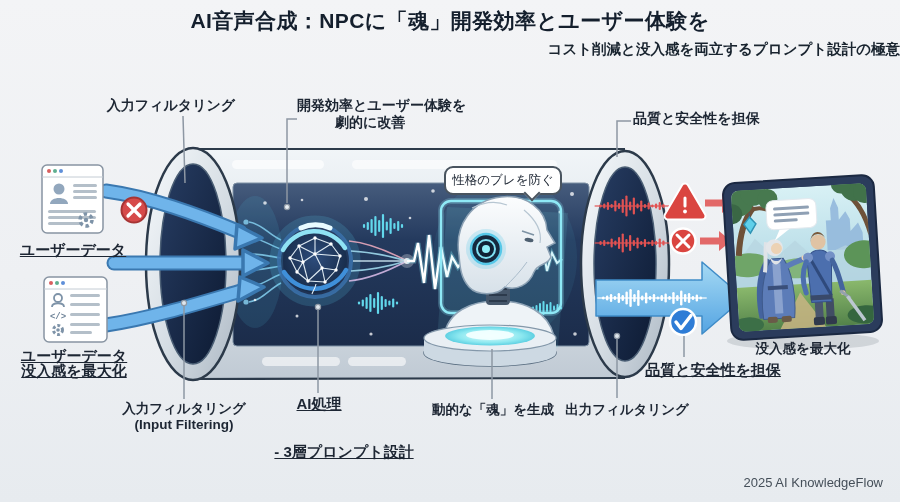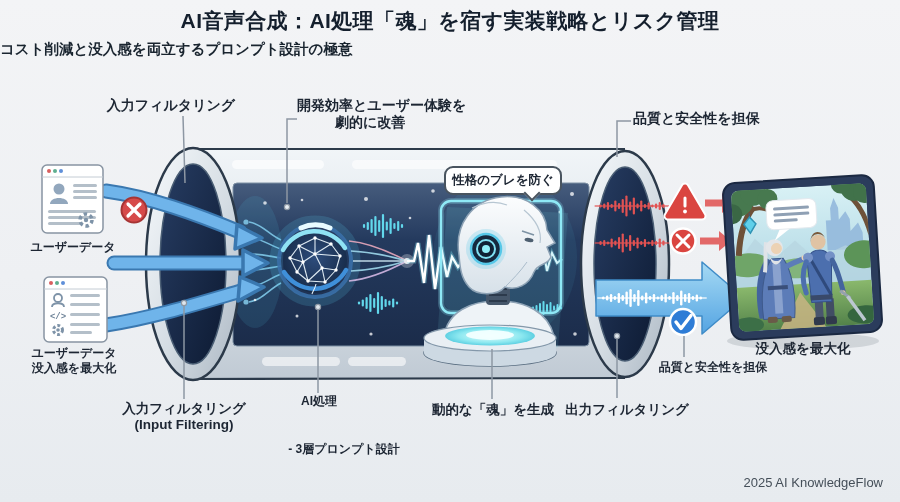--- a/index.html
+++ b/index.html
@@ -4,28 +4,28 @@
 <style>
   html,body{margin:0;padding:0;}
   .stage{
     position:relative;width:900px;height:502px;overflow:hidden;
     background:linear-gradient(180deg,#f3f4f6 0%,#eef0f3 55%,#e7ebef 100%);
     font-family:"Liberation Sans","DejaVu Sans",sans-serif;color:#1d2633;
   }
   .stage svg{position:absolute;left:0;top:0;}
   .lbl{position:absolute;font-weight:700;color:#1d2633;white-space:nowrap;line-height:1.15;}
   .ctr{transform:translateX(-50%);} .t14{font-size:14px;}
-  .t13{font-size:12px;} .t135{font-size:13.5px;}
+  .t13{font-size:15px;text-decoration:underline;} .t135{font-size:13.5px;}
   #title-line{left:0;right:0;text-align:center;top:9px;font-size:21px;letter-spacing:.4px;color:#141f2d;}
-  #subtitle-line{left:0;right:0;text-align:left;top:41px;font-size:14.5px;color:#19242f;}
+  #subtitle-line{left:0;right:0;text-align:right;top:41px;font-size:14.5px;color:#19242f;}
   .bubble{
     position:absolute;left:444px;top:166px;width:114px;height:25px;
     background:#fff;border:2px solid #49545f;border-radius:9px;
     display:flex;align-items:center;justify-content:center;
-    font-size:12.5px;font-weight:700;z-index:3;
+    font-size:12.5px;font-weight:400;z-index:3;
   }
   .bubble .tail{
     position:absolute;right:22px;bottom:-6px;width:10px;height:10px;background:#fff;
     border-right:2px solid #49545f;border-bottom:2px solid #49545f;transform:rotate(45deg);
   }
   .credit{position:absolute;right:17px;top:475px;font-size:13px;font-weight:400;color:#454f59;}
 </style>
 </head>
 <body>
 
@@ -507,21 +507,21 @@
     <path d="M184,306 L184,399"></path>
     <circle cx="318" cy="307" r="2.6" fill="#dfe6ec" stroke-width="1.2"></circle>
     <path d="M318,310 L318,393"></path>
     <path d="M492,349 L492,399"></path>
     <circle cx="617" cy="336" r="2.6" fill="#dfe6ec" stroke-width="1.2"></circle>
     <path d="M617,339 L617,398"></path>
     <path d="M684,336 L684,357"></path>
   </g>
 </svg>
 
-<div class="lbl" id="title-line">AI音声合成：AI処理「魂」を宿す実装戦略とリスク管理</div>
+<div class="lbl" id="title-line">AI音声合成：NPCに「魂」開発効率とユーザー体験を</div>
 <div class="lbl" id="subtitle-line">コスト削減と没入感を両立するプロンプト設計の極意</div>
 
 <div class="lbl ctr t14" style="left:171px;top:97px;">入力フィルタリング</div>
 <div class="lbl t14" style="left:297px;top:97px;">開発効率とユーザー体験を</div>
 <div class="lbl t14" style="left:297px;top:114px;margin-left:38px;">劇的に改善</div>
 <div class="lbl t14" style="left:633px;top:110px;">品質と安全性を担保</div>
 
 <div class="lbl ctr t13" style="left:73px;top:241px;">ユーザーデータ</div>
 <div class="lbl ctr t13" style="left:74px;top:347px;">ユーザーデータ</div>
 <div class="lbl ctr t13" style="left:74px;top:362px;">没入感を最大化</div>

